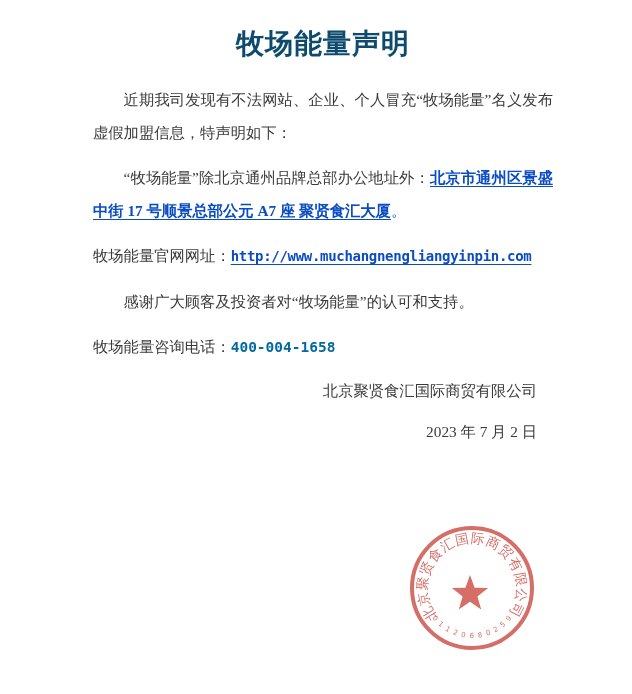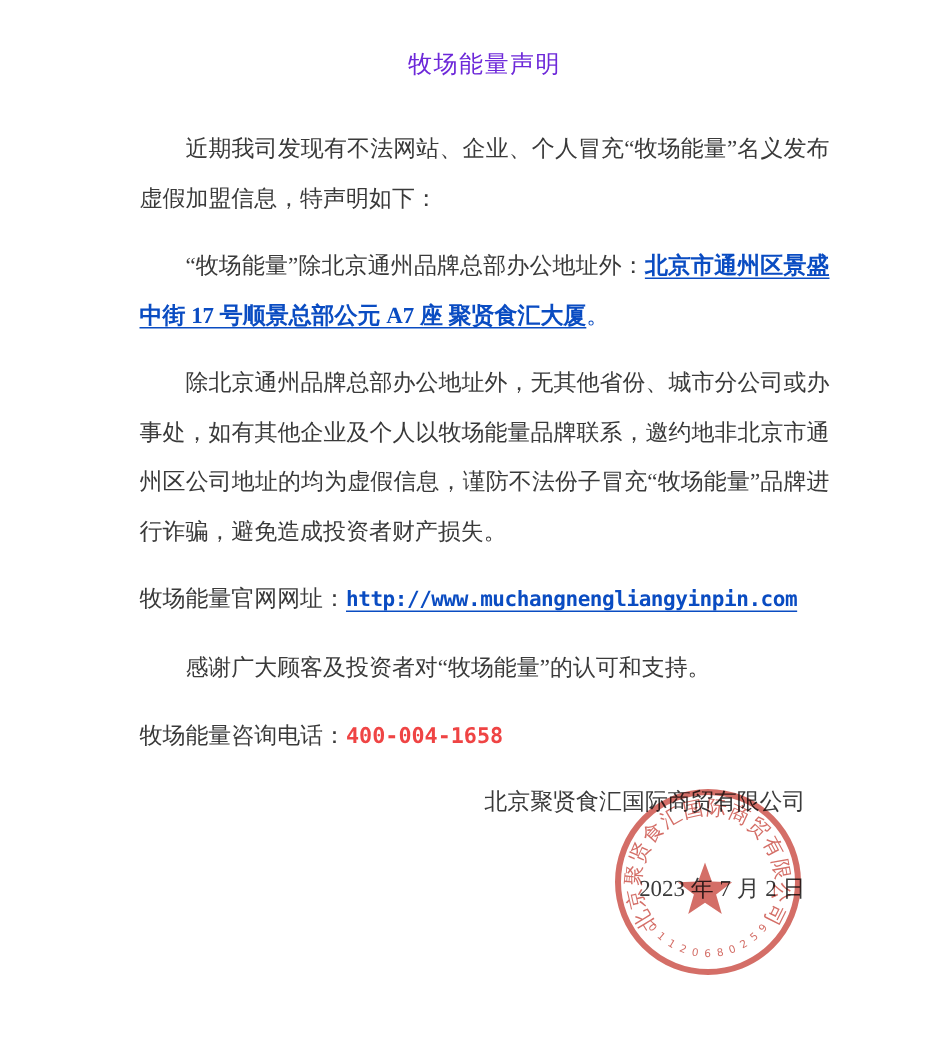--- a/index.html
+++ b/index.html
@@ -8,24 +8,24 @@
     width:632px; height:694px;
     background:#ffffff;
     overflow:hidden;
     font-family:"Liberation Serif","DejaVu Serif",serif;
     color:#3a3a3a;
   }
   .doc { padding:26px 79px 0 93px; }
   .title {
     margin:0 0 21px 0;
     text-align:center;
-    font-size:16px;
+    font-size:28px;
     line-height:36px;
-    font-weight:400;
-    color:#6d28d9;
+    font-weight:700;
+    color:#0c4a6e;
     letter-spacing:1px;
   }
   p.par {
     margin:12px 0 10px 0;
     font-size:15.3px;
     line-height:33px;
     text-align:justify;
     text-align-last:left;
   }
   .indent { text-indent:2em; }
@@ -36,33 +36,33 @@
     text-underline-offset:3px;
   }
   .blue-plain { color:#0a4cc2; }
   .contact-line { white-space:nowrap; margin-bottom:12px; }
   .mono {
     font-family:"DejaVu Sans Mono","Liberation Mono",monospace;
     font-size:14px;
     letter-spacing:-0.3px;
   }
   .phone {
-    color:#ef4444;
+    color:#0369a1;
     font-weight:bold;
     font-family:"DejaVu Sans Mono","Liberation Mono",monospace;
     font-size:14.5px;
   }
   .closing { margin-bottom:4px; }
   .sign-block {
     text-align:right;
     padding-right:16px;
     margin-top:8px;
   }
   .sign-company { font-size:15.3px; line-height:33px; }
-  .sign-date { font-size:15.3px; line-height:33px; margin-top:25px; }
+  .sign-date { font-size:15.3px; line-height:33px; margin-top:8px; }
   .seal {
     position:absolute;
     left:405px; top:524px;
     width:134px; height:134px;
     opacity:0.8;
     mix-blend-mode:multiply;
     pointer-events:none;
   }
   .seal text { fill:#c94a41; }
 </style>
@@ -71,21 +71,20 @@
 
 <div class="page">
   <div class="doc">
 
     <h1 class="title">牧场能量声明</h1>
 
     <p class="par indent">近期我司发现有不法网站、企业、个人冒充“牧场能量”名义发布虚假加盟信息，特声明如下：</p>
 
     <p class="par indent"><span>“牧场能量”除北京通州品牌总部办公地址外：</span><span class="link-blue">北京市通州区景盛中街 17 号顺景总部公元 A7 座 聚贤食汇大厦</span><span class="blue-plain">。</span></p>
 
-    <p class="par indent">除北京通州品牌总部办公地址外，无其他省份、城市分公司或办事处，如有其他企业及个人以牧场能量品牌联系，邀约地非北京市通州区公司地址的均为虚假信息，谨防不法份子冒充“牧场能量”品牌进行诈骗，避免造成投资者财产损失。</p>
 
     <p class="par contact-line"><span>牧场能量官网网址：</span><a class="link-blue mono">http://www.muchangnengliangyinpin.com</a></p>
 
     <p class="par indent">感谢广大顾客及投资者对“牧场能量”的认可和支持。</p>
 
     <p class="par contact-line"><span>牧场能量咨询电话：</span><span class="phone">400-004-1658</span></p>
 
 
     <div class="sign-block">
       <div class="sign-company">北京聚贤食汇国际商贸有限公司</div>

